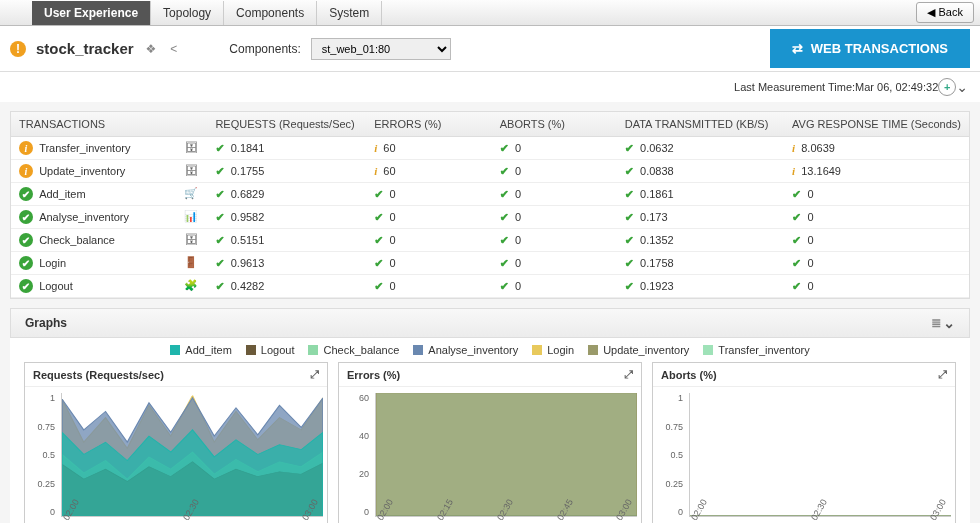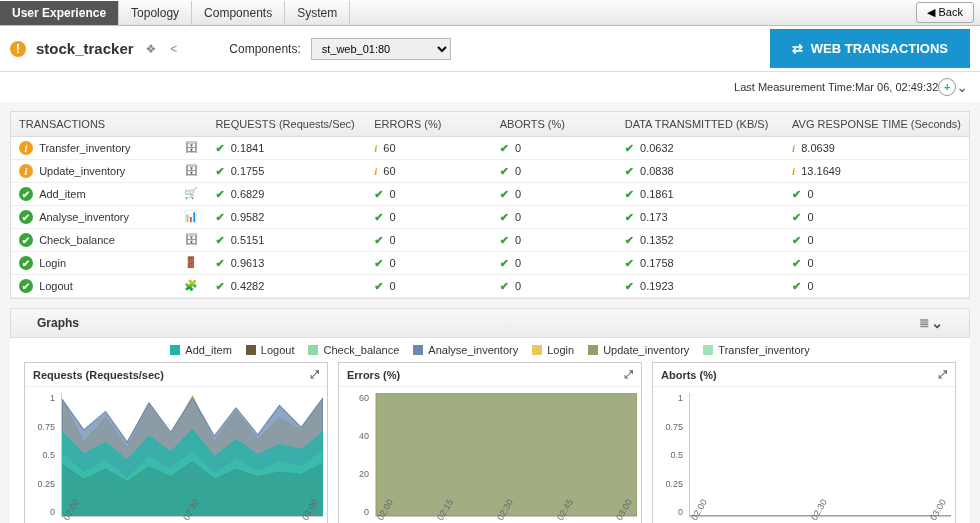--- a/index.html
+++ b/index.html
@@ -22,41 +22,41 @@
 .tbl-wrap { background: #fff; margin: 9px 10px; border: 1px solid #ddd; }
 table { width: 100%; border-collapse: collapse; font-size: 11px; }
 th { background: linear-gradient(#f8f8f8,#ececec); text-align: left; padding: 6px 8px; border-bottom: 1px solid #ddd; font-weight: normal; color: #444; white-space: nowrap; overflow: hidden; }
 td { padding: 4px 8px; border-bottom: 1px solid #eee; white-space: nowrap; }
 .status-i { width: 14px; height: 14px; border-radius: 50%; display: inline-flex; align-items: center; justify-content: center; color: #fff; font-size: 10px; font-weight: bold; }
 .status-ok { background: #3aa43a; }
 .status-info { background: #f0a020; font-style: italic; font-family: serif; }
 .row-icon { width: 16px; text-align: center; }
 .check { color: #3aa43a; font-weight: bold; }
 .warn-i { color: #e0a020; font-style: italic; font-weight: bold; font-family: serif; }
-.graphs-hdr { display: flex; align-items: center; background: linear-gradient(#f8f8f8,#ececec); border: 1px solid #ddd; margin: 4px 10px 0; padding: 5px 26px; font-weight: bold; font-size: 12px; }
+.graphs-hdr { display: flex; align-items: center; background: linear-gradient(#f8f8f8,#ececec); border: 1px solid #ddd; margin: 4px 10px 0; padding: 5px 14px; font-weight: bold; font-size: 12px; }
 .graphs-hdr .spacer { flex: 1; }
 .legend { display: flex; flex-wrap: wrap; justify-content: center; gap: 14px; padding: 6px 10px; font-size: 11px; background: #fff; margin: 0 10px; }
 .legend-item { display: flex; align-items: center; gap: 5px; }
 .legend-sw { width: 10px; height: 10px; }
 .charts-row { display: flex; gap: 10px; padding: 0 14px 10px; background: #fff; margin: 0 10px; }
 .chart-card { flex: 1; border: 1px solid #ccc; background: #fff; position: relative; }
 .chart-title-bar { display: flex; justify-content: space-between; align-items: center; padding: 5px 8px; font-weight: bold; font-size: 11px; border-bottom: 1px solid #eee; }
 .expand-icon { cursor: pointer; color: #666; }
 .chart-body { height: 150px; position: relative; padding: 6px 4px 2px 36px; }
 .y-axis { position: absolute; left: 0; top: 6px; bottom: 20px; width: 34px; display: flex; flex-direction: column; justify-content: space-between; text-align: right; font-size: 9px; color: #666; padding-right: 4px; }
 .x-axis { position: absolute; left: 36px; right: 4px; bottom: 0; height: 20px; display: flex; justify-content: space-between; font-size: 9px; color: #666; }
 .x-axis span { transform: rotate(-60deg); transform-origin: top left; white-space: nowrap; }
 .plot { position: absolute; left: 36px; right: 4px; top: 6px; bottom: 20px; border-left: 1px solid #ccc; border-bottom: 1px solid #ccc; overflow: hidden; }
 svg { width: 100%; height: 100%; display: block; }
 </style>
 </head>
 <body>
 
 <div class="topbar">
-  <div id="nav-tabs" style="display: flex;">
+  <div id="nav-tabs" style="display: flex; padding-left: 32px;">
       <span class="tab active">User Experience</span>
       <span class="tab">Topology</span>
       <span class="tab">Components</span>
       <span class="tab">System</span>
     </div>
   <div class="spacer"></div>
   <button class="back-btn">◀ <span>Back</span></button>
 </div>
 
 <div class="subhdr">

